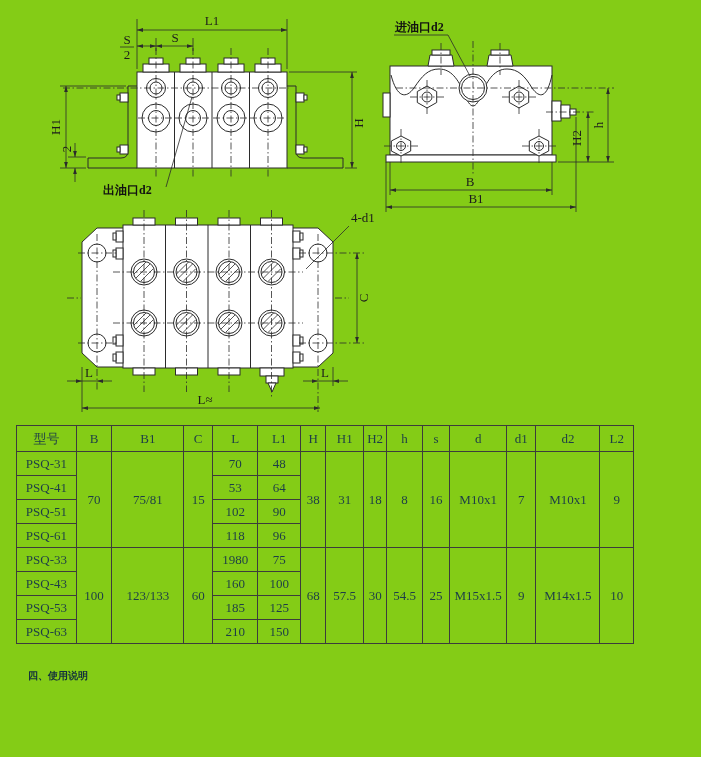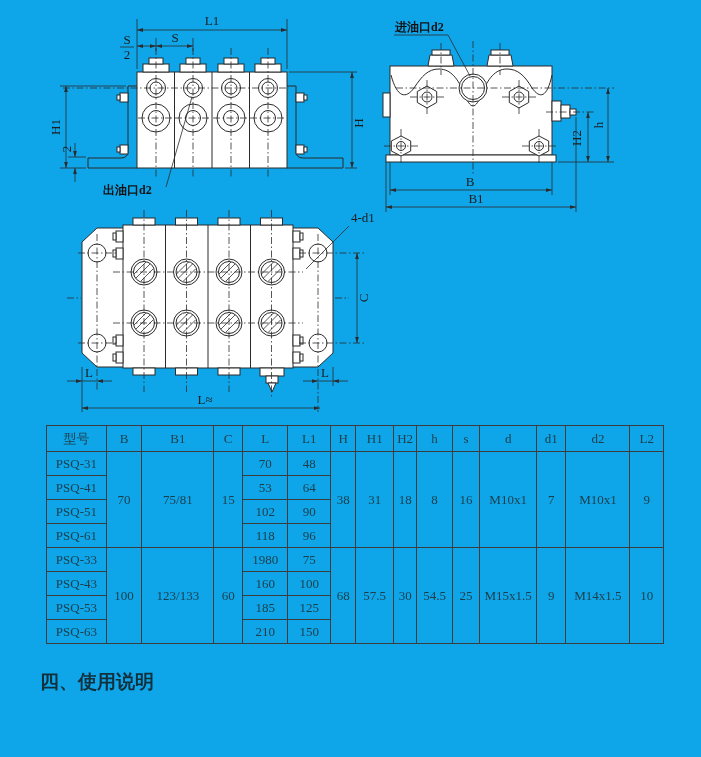--- a/index.html
+++ b/index.html
@@ -1,31 +1,31 @@
 <!DOCTYPE html>
 <html><head>
 <meta charset="utf-8">
 <style>
   html,body{margin:0;padding:0;background:#fff;}
-  .sheet{position:relative;width:701px;height:757px;background:#0ea5e9;overflow:hidden;
+  .sheet{position:relative;width:701px;height:757px;background:#84cc16;overflow:hidden;
          font-family:"Liberation Serif","DejaVu Serif",serif;color:#1d3d48;}
   svg{position:absolute;overflow:visible;}
   svg .ln{stroke:#2b2b2b;stroke-width:1;fill:none;}
   svg .cl{stroke:#2b2b2b;stroke-width:0.8;fill:none;stroke-dasharray:7 2.5 1.5 2.5;}
   svg .wh{fill:#ffffff;stroke:#2b2b2b;stroke-width:1;}
   svg .thin{stroke:#2b2b2b;stroke-width:0.8;fill:none;}
   svg text{fill:#1c1c1c;font-family:"Liberation Serif","DejaVu Serif",serif;font-size:13px;}
   svg text.cjk{font-size:12px;fill:#111;}
-  #spec-table{position:absolute;left:46px;top:425px;border-collapse:collapse;table-layout:fixed;width:618px;}
+  #spec-table{position:absolute;left:16px;top:425px;border-collapse:collapse;table-layout:fixed;width:618px;}
   #spec-table th,#spec-table td{border:1px solid #3c3c3c;text-align:center;vertical-align:middle;
       font-size:13px;font-weight:normal;color:#1d3d48;padding:0;overflow:hidden;white-space:nowrap;}
   #spec-table thead th{height:25px;}
   #spec-table tbody td{height:23px;}
   .notes{position:absolute;left:28px;top:669px;width:660px;}
-  .notes h3{margin:0 0 7px 12px;font-size:19px;color:#12303c;font-weight:bold;}
+  .notes h3{margin:0 0 7px 0;font-size:10px;color:#12303c;font-weight:bold;}
   .notes p{margin:0 0 9px 0;font-size:14px;line-height:1.35;color:#1d3d48;}
 </style>
 </head>
 <body>
 
 <div class="sheet">
 
   <svg style="left:55px;top:5px" width="335" height="200" viewBox="0 0 335 200">
     <defs>
       <marker id="f-a" markerWidth="9" markerHeight="7" refX="8" refY="3.5" orient="auto-start-reverse">

